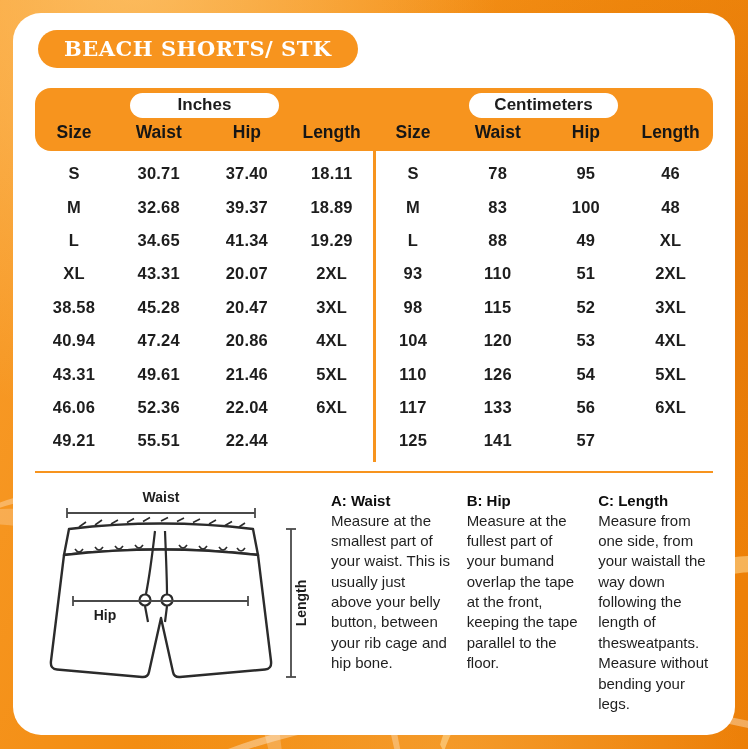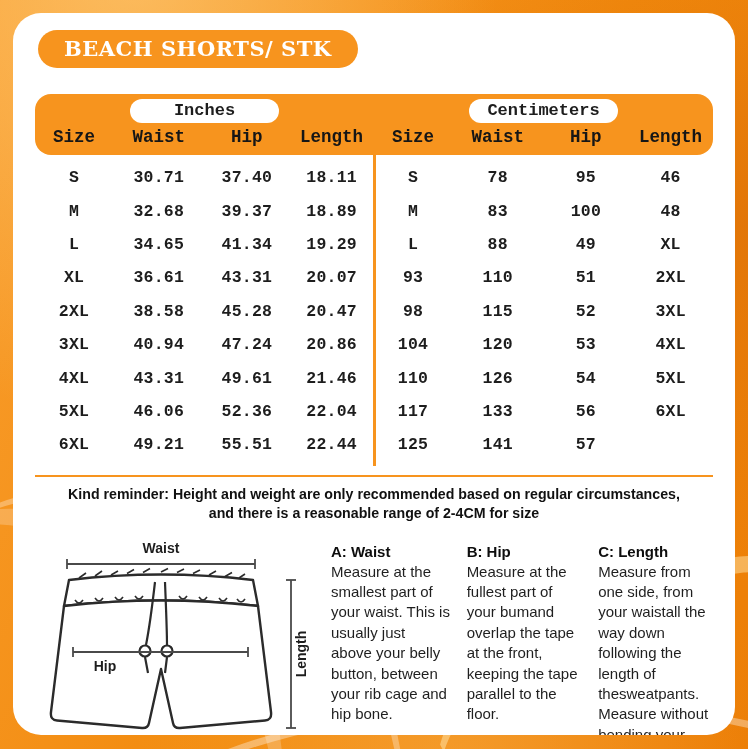--- a/index.html
+++ b/index.html
@@ -20,28 +20,28 @@
   .swirl.s3 { right: -260px; top: 80px; width: 560px; height: 640px; border-left: 14px solid rgba(255,255,255,.25); transform: rotate(14deg); }
   .swirl.s4 { left: 60px; bottom: -330px; width: 900px; height: 380px; border-top: 8px solid rgba(255,255,255,.35); transform: rotate(-2deg); }
   .swirl.s5 { right: -200px; bottom: -120px; width: 520px; height: 300px; border-top: 18px solid rgba(255,229,170,.5); transform: rotate(-18deg); }
 
   .card {
     position: absolute; left: 13px; top: 13px; right: 13px; bottom: 14px;
     background: #fff; border-radius: 28px; overflow: hidden;
   }
 
   .title-badge {
-    display: inline-block; margin: 17px 0 12px 25px;
+    display: inline-block; margin: 17px 0 0 25px;
     background: var(--accent, #F7941E); color: #fff;
     font-family: "DejaVu Serif", "Liberation Serif", serif;
     font-weight: bold; font-size: 21px; letter-spacing: .5px;
     padding: 6px 26px 7px; border-radius: 30px;
   }
 
-  .size-table { margin: 14px 22px 0; font-family: Liberation Mono, monospace; }
+  .size-table { margin: 20px 22px 0; }
   .band {
     background: var(--accent, #F7941E); border-radius: 16px;
     display: grid; grid-template-columns: 1fr 1fr; padding: 5px 0 3px;
   }
   .band-half { display: flex; flex-direction: column; }
   .pill-row { display: flex; justify-content: center; }
   .unit-pill {
     background: #fff; color: #1d1d1d; font-weight: bold; font-size: 17px;
     border-radius: 16px; padding: 2px 0 3px; width: 44%; text-align: center;
   }
@@ -121,21 +121,20 @@
           <div class="cell">18.11</div>
           <div class="cell">M</div>
           <div class="cell">32.68</div>
           <div class="cell">39.37</div>
           <div class="cell">18.89</div>
           <div class="cell">L</div>
           <div class="cell">34.65</div>
           <div class="cell">41.34</div>
           <div class="cell">19.29</div>
           <div class="cell">XL</div>
-          <div class="cell">36.61</div>
           <div class="cell">43.31</div>
           <div class="cell">20.07</div>
           <div class="cell">2XL</div>
           <div class="cell">38.58</div>
           <div class="cell">45.28</div>
           <div class="cell">20.47</div>
           <div class="cell">3XL</div>
           <div class="cell">40.94</div>
           <div class="cell">47.24</div>
           <div class="cell">20.86</div>
@@ -187,22 +186,20 @@
           <div class="cell">6XL</div>
           <div class="cell">125</div>
           <div class="cell">141</div>
           <div class="cell">57</div>
         </div>
     </div>
   </div>
 
   <div class="rule"></div>
 
-  <div class="reminder">Kind reminder: Height and weight are only recommended based on regular circumstances,
-and there is a reasonable range of 2-4CM for size</div>
 
   <div class="bottom">
     <div class="diagram-wrap">
       <svg width="272" height="212" viewBox="0 0 272 212">
 
         <text x="118" y="13" font-size="14" text-anchor="middle">Waist</text>
         <g stroke="#4a4a4a" stroke-width="1.8">
           <line x1="24" y1="24" x2="212" y2="24"></line>
           <line x1="24" y1="19" x2="24" y2="29"></line>
           <line x1="212" y1="19" x2="212" y2="29"></line>

